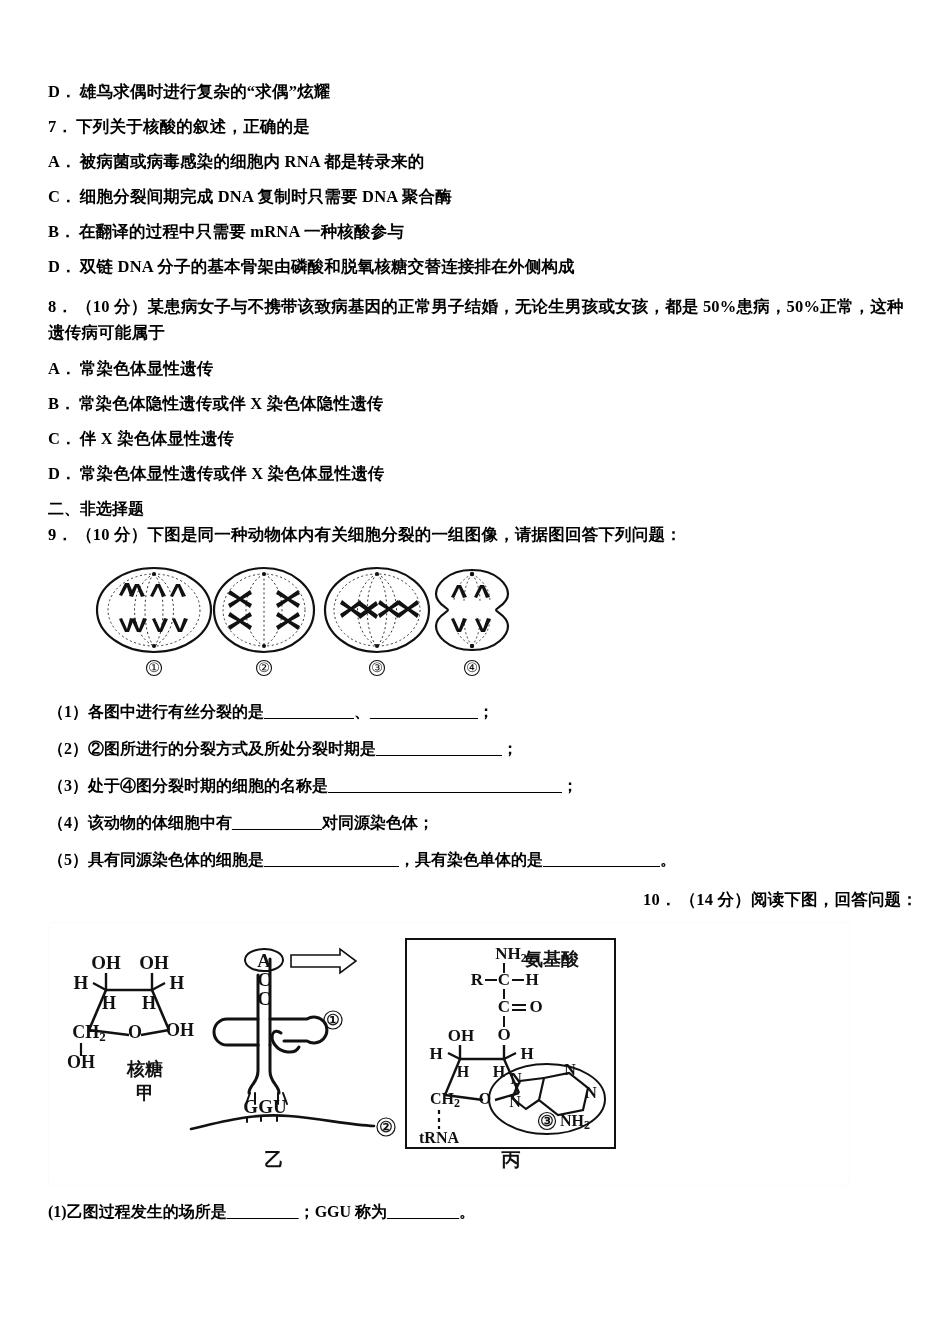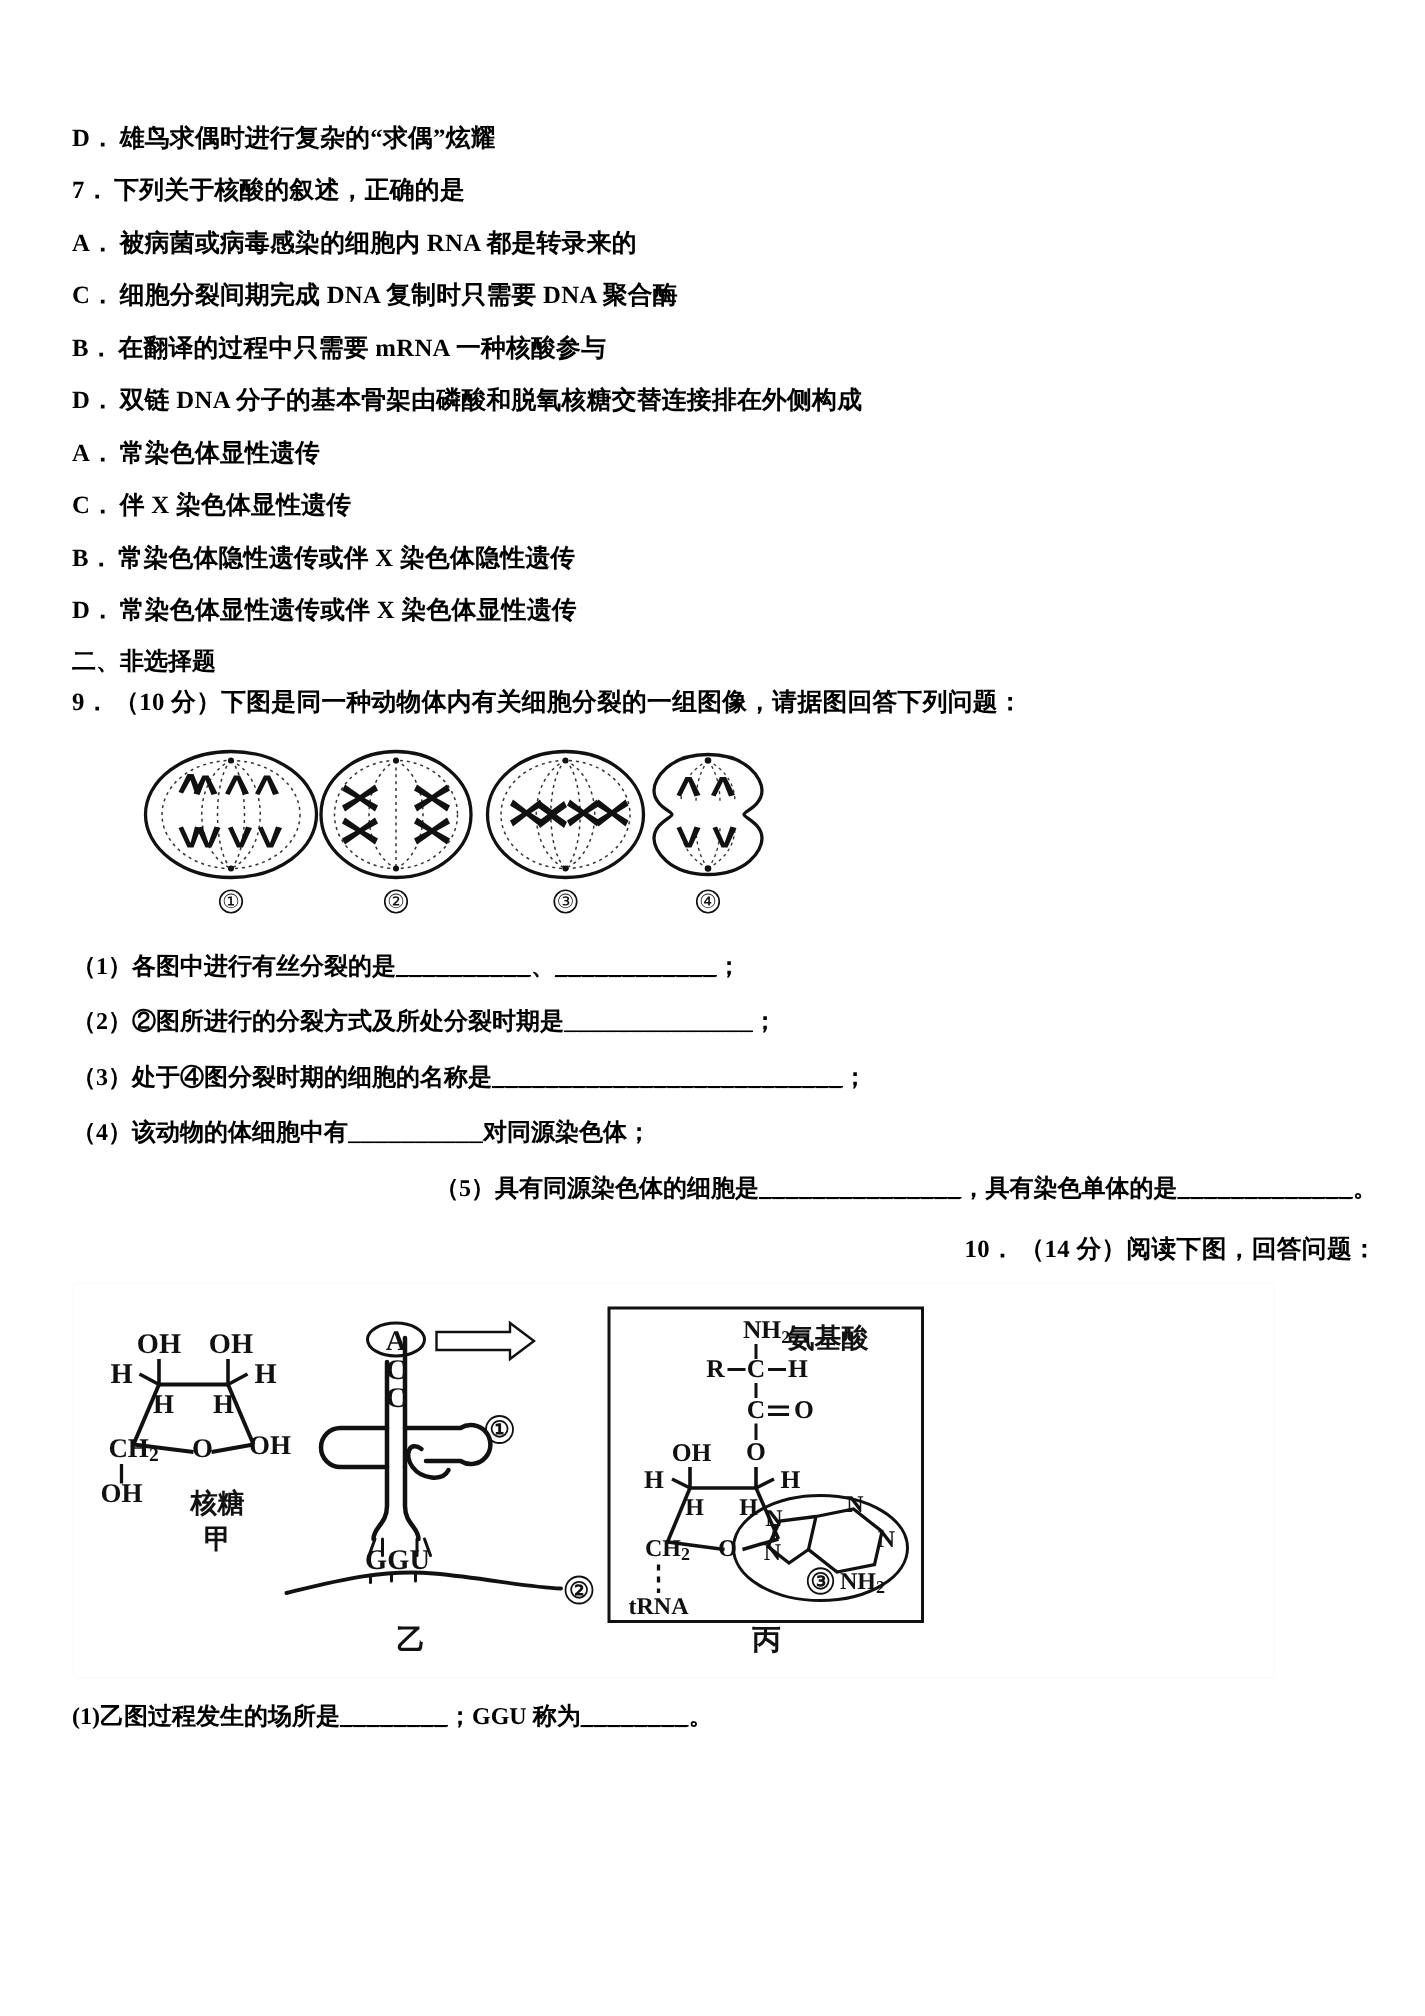--- a/index.html
+++ b/index.html
@@ -97,28 +97,31 @@
     <div class="line opt">
       <span class="lbl">C．</span><span>细胞分裂间期完成 DNA 复制时只需要 DNA 聚合酶</span>
     </div>
     <div class="line opt">
       <span class="lbl">B．</span><span>在翻译的过程中只需要 mRNA 一种核酸参与</span>
     </div>
     <div class="line opt">
       <span class="lbl">D．</span><span>双链 DNA 分子的基本骨架由磷酸和脱氧核糖交替连接排在外侧构成</span>
     </div>
 
+    <div class="line wrapline" style="margin-bottom:16px;">
+      <span class="lbl">8．</span><span>（10 分）</span><span>某患病女子与不携带该致病基因的正常男子结婚，无论生男孩或女孩，都是 50%患病，50%正常，这种遗传病可能属于</span>
+    </div>
     <div class="line opt">
       <span class="lbl">A．</span><span>常染色体显性遗传</span>
     </div>
     <div class="line opt">
+      <span class="lbl">B．</span><span>常染色体隐性遗传或伴 X 染色体隐性遗传</span>
+    </div>
+    <div class="line opt">
       <span class="lbl">C．</span><span>伴 X 染色体显性遗传</span>
-    </div>
-    <div class="line opt">
-      <span class="lbl">B．</span><span>常染色体隐性遗传或伴 X 染色体隐性遗传</span>
     </div>
     <div class="line opt">
       <span class="lbl">D．</span><span>常染色体显性遗传或伴 X 染色体显性遗传</span>
     </div>
 
     <div class="sect-head">二、非选择题</div>
 
     <div class="line q" style="margin-bottom:4px;">
       <span class="lbl">9．</span><span>（10 分）</span><span>下图是同一种动物体内有关细胞分裂的一组图像，请据图回答下列问题：</span>
     </div>
@@ -235,21 +238,21 @@
     </div>
     <div class="subq">
       <span>（2）</span><span>②图所进行的分裂方式及所处分裂时期是</span><span class="blank">______________</span><span>；</span>
     </div>
     <div class="subq">
       <span>（3）</span><span>处于④图分裂时期的细胞的名称是</span><span class="blank">__________________________</span><span>；</span>
     </div>
     <div class="subq">
       <span>（4）</span><span>该动物的体细胞中有</span><span class="blank">__________</span><span>对同源染色体；</span>
     </div>
-    <div class="subq" style="margin-bottom:24px;text-align:right;">
+    <div class="subq" style="margin-bottom:24px;">
       <span>（5）</span><span>具有同源染色体的细胞是</span><span class="blank">_______________</span><span>，具有染色单体的是</span><span class="blank">_____________</span><span>。</span>
     </div>
 
     <div class="line q" style="margin-bottom:2px;text-align:right;">
       <span class="lbl">10．</span><span>（14 分）</span><span>阅读下图，回答问题：</span>
     </div>
 
     <div class="fig10">
       <svg width="580" height="258" viewBox="0 0 580 258">
 

